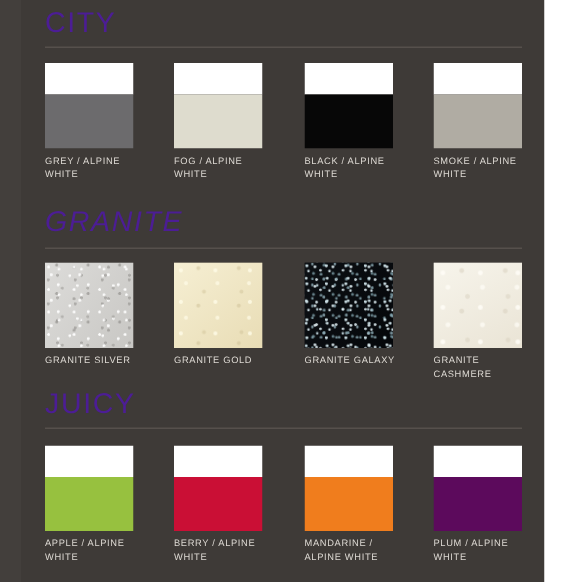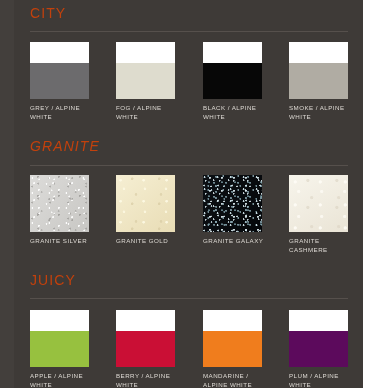--- a/index.html
+++ b/index.html
@@ -42,22 +42,22 @@
     width: 25px;
     height: 388px;
     background: #ffffff;
   }
 
   .section { position: absolute; left: 0; width: 363px; }
 
   .section-title {
     position: absolute;
     left: 30px;
-    color: #c2410c;
-    font-size: 14px;
+    color: #4c1d95;
+    font-size: 19px;
     letter-spacing: 1.1px;
     font-weight: 400;
     white-space: nowrap;
   }
   .section-rule {
     position: absolute;
     left: 30px;
     width: 318px;
     height: 1px;
     background: #56504c;
@@ -233,21 +233,21 @@
     </div>
 
     <div class="swatch-cell" style="left:289px;top:50px;">
       <div class="swatch-box">
         <div class="swatch-full tex-cashmere"></div>
       </div>
       <div class="swatch-label">GRANITE CASHMERE</div>
     </div>
   </div>
 
-  <div class="section" style="top:261px;height:128px;">
+  <div class="section" style="top:248px;height:128px;">
     <div class="section-title" style="top:11px;">JUICY</div>
     <div class="section-rule" style="top:37px;"></div>
 
     <div class="swatch-cell" style="left:30px;top:49px;">
       <div class="swatch-box">
         <div class="swatch-top" style="background:#ffffff;"></div>
         <div class="swatch-bottom" style="background:#97c13f;"></div>
       </div>
       <div class="swatch-label">APPLE / ALPINE WHITE</div>
     </div>

